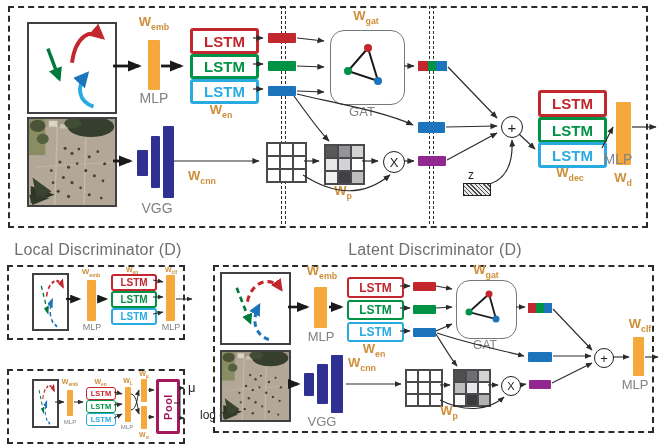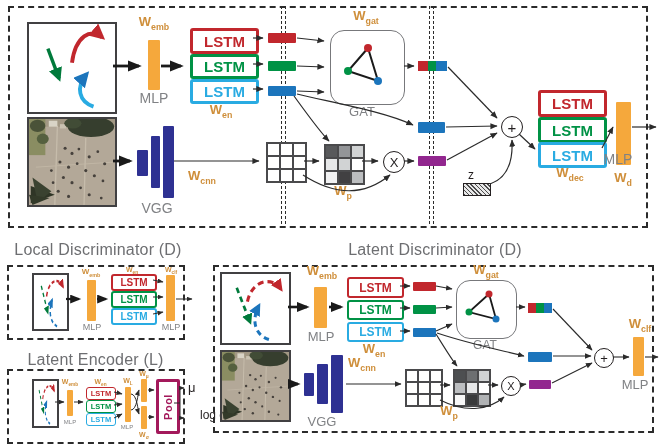--- a/index.html
+++ b/index.html
@@ -210,21 +210,20 @@
   <div class="wlab" style="left:76px;top:268px;width:30px;font-size:8px;"><span>W</span><sub>emb</sub></div>
   <div class="graylab" style="left:78px;top:323px;width:28px;font-size:9px;">MLP</div>
   <div class="lstm thin red" style="left:111px;top:274px;width:42px;height:13px;font-size:10px;">LSTM</div>
   <div class="lstm thin green" style="left:111px;top:291px;width:42px;height:13px;font-size:10px;">LSTM</div>
   <div class="lstm thin blue" style="left:111px;top:308px;width:42px;height:13px;font-size:10px;">LSTM</div>
   <div class="wlab" style="left:113px;top:266px;width:38px;font-size:7px;"><span>W</span><sub>en</sub></div>
   <div class="bar c-orange" style="left:166px;top:275px;width:9px;height:46px;"></div>
   <div class="wlab" style="left:156px;top:266px;width:30px;font-size:7px;"><span>W</span><sub>clf</sub></div>
   <div class="graylab" style="left:157px;top:323px;width:28px;font-size:9px;">MLP</div>
 
-  <div class="titlelab" style="left:8px;top:352px;width:175px;">Latent Encoder (L)</div>
   <div class="dashedbox" style="left:7px;top:369px;width:174px;height:71px;"></div>
   <svg class="trajbox" style="left:32px;top:379px;" width="23" height="45" viewBox="0 0 100 100" preserveAspectRatio="none">
       <use href="#traj-dashed"></use>
     </svg>
   <div class="bar c-orange" style="left:67px;top:390px;width:6px;height:26px;"></div>
   <div class="wlab" style="left:57px;top:378px;width:26px;font-size:7px;"><span>W</span><sub>emb</sub></div>
   <div class="graylab" style="left:59px;top:419px;width:22px;font-size:6px;">MLP</div>
   <div class="lstm hair red" style="left:86px;top:387px;width:28px;height:11px;font-size:7.5px;">LSTM</div>
   <div class="lstm hair green" style="left:86px;top:400px;width:28px;height:11px;font-size:7.5px;">LSTM</div>
   <div class="lstm hair blue" style="left:86px;top:413px;width:28px;height:11px;font-size:7.5px;">LSTM</div>

